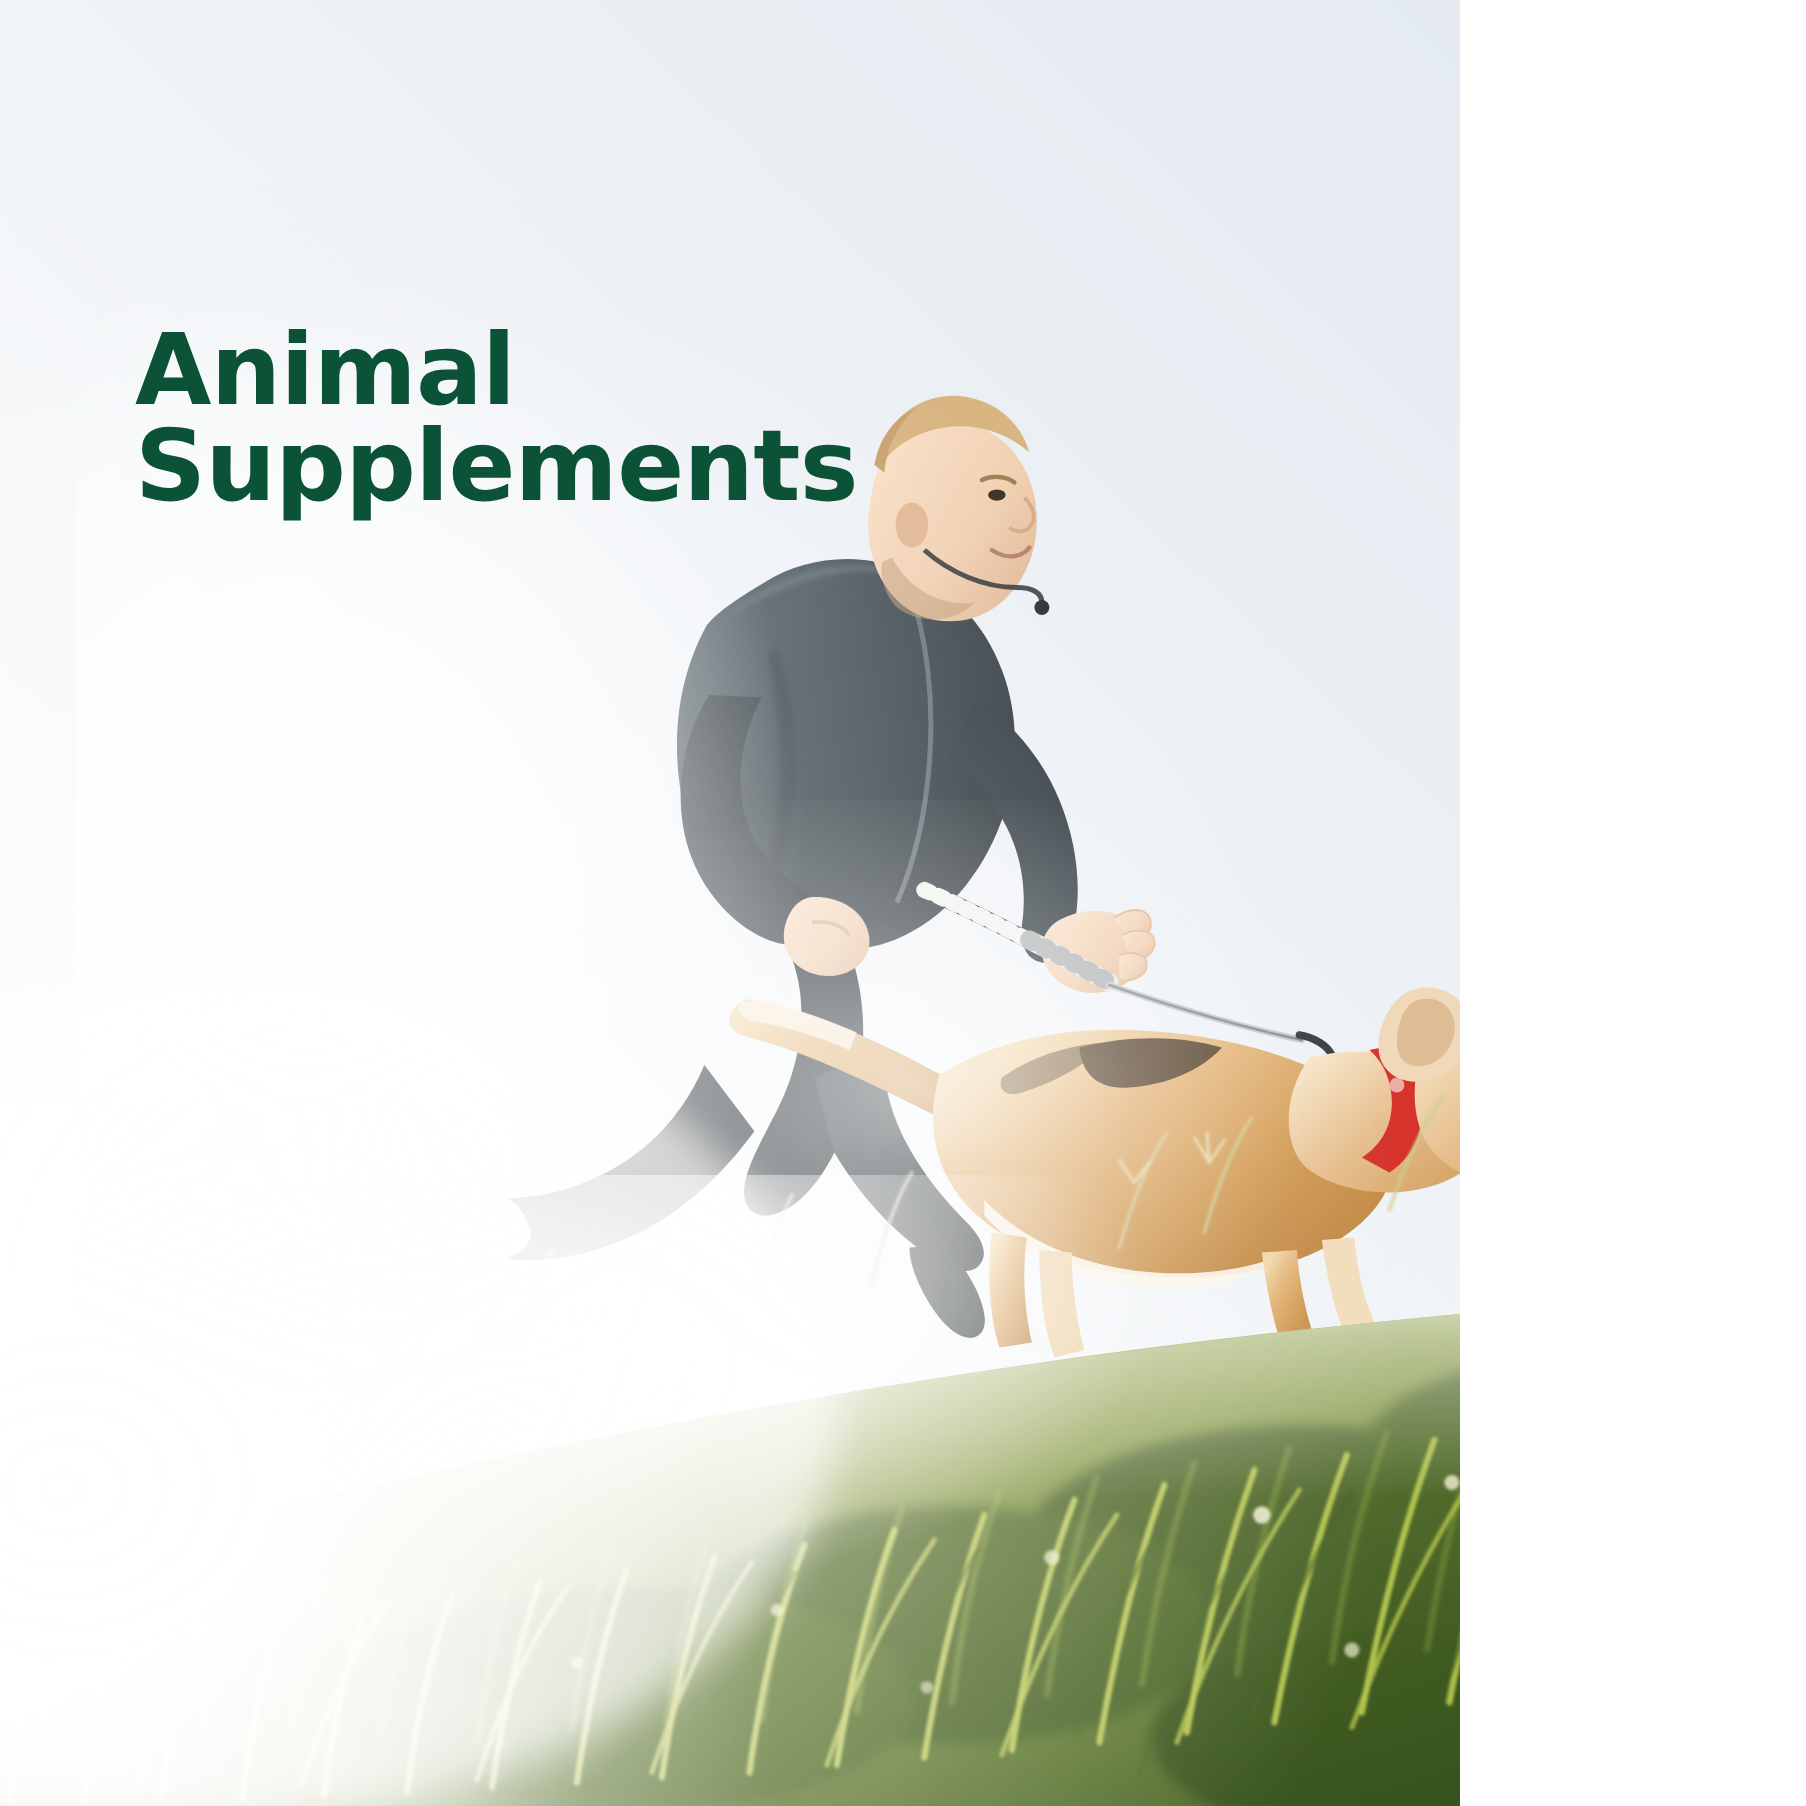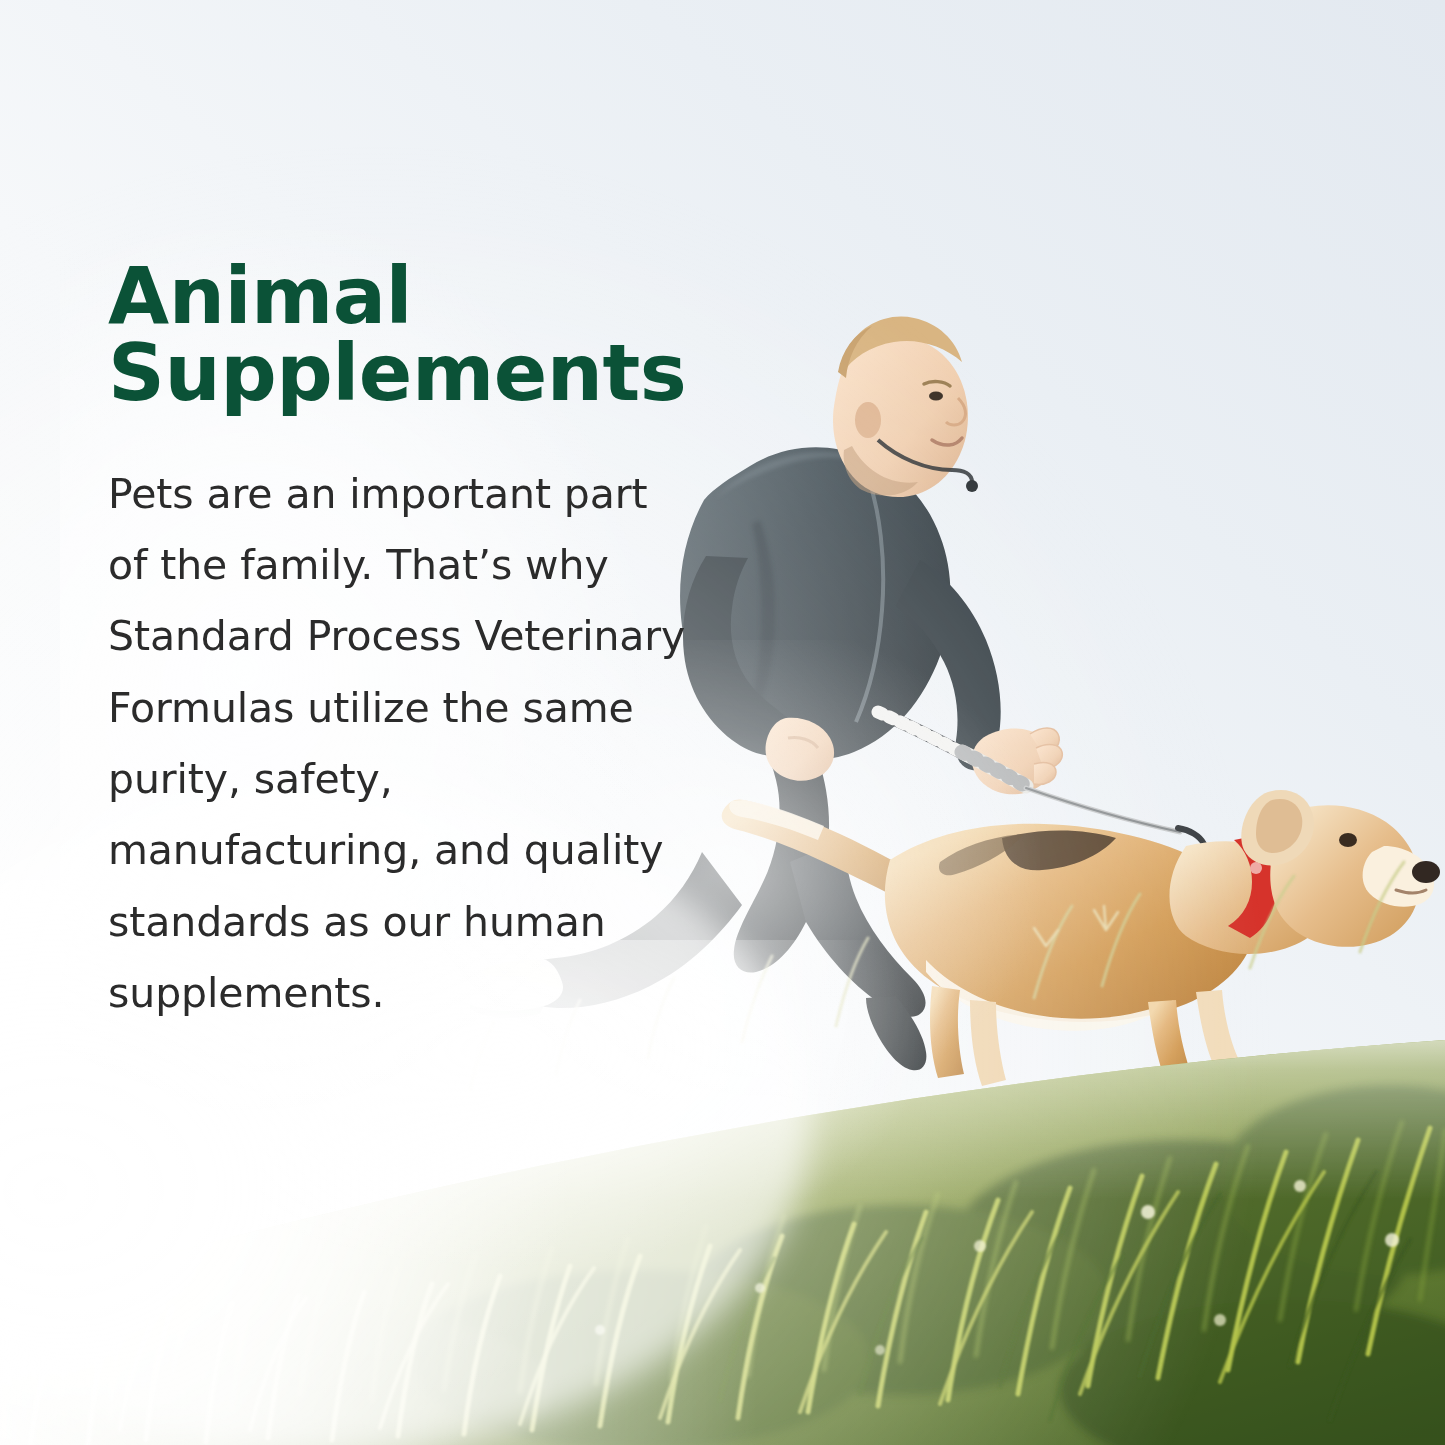--- a/index.html
+++ b/index.html
@@ -7,21 +7,21 @@
     margin: 0;
     padding: 0;
     background: #ffffff;
   }
   body {
     font-family: "DejaVu Sans", sans-serif;
   }
 
   #canvas {
     position: relative;
-    width: 1445px;
+    width: 1168px;
     height: 1445px;
     overflow: hidden;
     background: #ffffff;
   }
 
   
   #scene {
     position: absolute;
     inset: 0;
     width: 100%;
@@ -470,16 +470,15 @@
   </svg>
 
   <div class="haze" id="haze-left"></div>
   <div class="haze" id="haze-center"></div>
   <div class="haze" id="haze-figure"></div>
   <div class="haze" id="text-scrim"></div>
 
   <div id="text-block">
     <h1 id="headline">Animal
 Supplements</h1>
-    <p id="body-copy">Pets are an important part of the family. That’s why Standard Process Veterinary Formulas utilize the same purity, safety, manufacturing, and quality standards as our human supplements.</p>
   </div>
 
 </div>
 
 </body></html>

